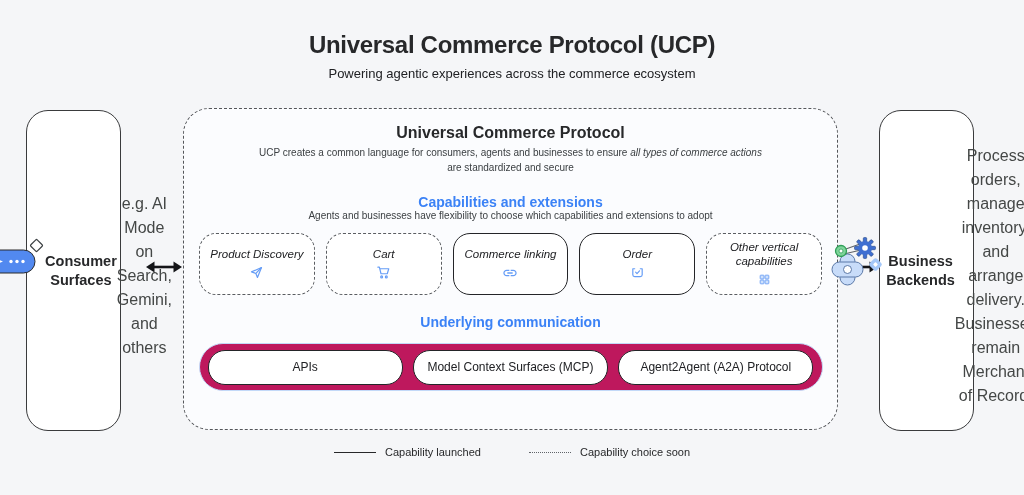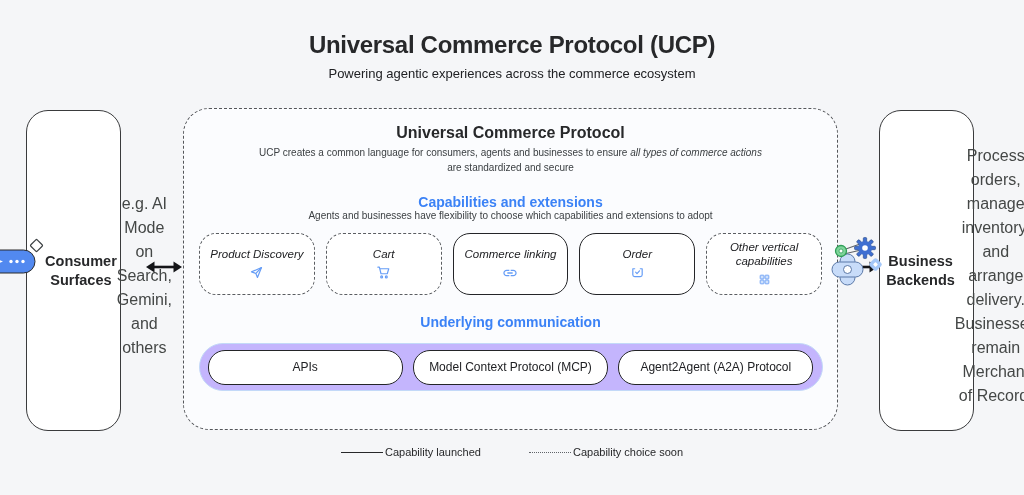--- a/index.html
+++ b/index.html
@@ -38,30 +38,30 @@
   
   .cap-row{display:flex;gap:11px;margin:12px 15px 0;font-style:italic;}
   .cap-box{background:#ffffff;border-radius:17px;height:62px;flex:1 1 0;min-width:0;
     display:flex;flex-direction:column;align-items:center;justify-content:center;
     gap:4px;padding:4px 5px;box-sizing:border-box;}
   .cap-box.launched{border:1.6px solid #242528;}
   .cap-box.coming-soon{border:1.6px dashed #5a5d61;}
   .cap-label{font-size:11.5px;font-weight:500;line-height:1.2;color:#202124;}
   .cap-icon{height:15px;display:flex;align-items:center;justify-content:center;}
   
-  .comm-bar{margin:13px auto 0;width:624px;height:48px;background:#c4b5fd;
+  .comm-bar{margin:13px auto 0;width:624px;height:48px;background:#be185d;
     border:1px solid #c3d9f8;border-radius:24px;box-sizing:border-box;
     display:flex;align-items:center;gap:10px;padding:0 8px;}
   .pill{background:#ffffff;border:1.6px solid #242528;border-radius:17px;height:33px;
     flex:1 1 0;display:flex;align-items:center;justify-content:center;
     font-size:12px;font-weight:500;color:#202124;}
   
   .legend{position:absolute;top:446px;left:0;right:0;display:flex;
     justify-content:center;align-items:center;gap:48px;font-size:11px;color:#27282a;}
-  .legend-item{display:flex;align-items:center;gap:2px;}
+  .legend-item{display:flex;align-items:center;gap:9px;}
   .line-solid{width:42px;height:0;border-top:1.6px solid #27282a;}
   .line-dotted{width:42px;height:0;border-top:1.8px dotted #5f6368;}
 </style>
 </head>
 <body>
 
 <div class="stage">
 
   <div class="title">Universal Commerce Protocol (UCP)</div>
   <div class="subtitle">Powering agentic experiences across the commerce ecosystem</div>
@@ -151,21 +151,21 @@
               <rect x="13" y="13" width="7" height="7" rx="1.2"></rect>
           </svg>
         </span>
       </div>
     </div>
 
     <div class="section-title">Underlying communication</div>
 
     <div class="comm-bar">
       <div class="pill">APIs</div>
-      <div class="pill">Model Context Protocol (MCP)</div>
+      <div class="pill">Model Context Surfaces (MCP)</div>
       <div class="pill">Agent2Agent (A2A) Protocol</div>
     </div>
   </div>
 
   <div class="arrow right">
     <svg width="38" height="20" viewBox="0 0 38 20">
       <path d="M7 10 H31" stroke="#141518" stroke-width="2.6"></path>
       <polygon points="1,10 9.5,4.4 9.5,15.6" fill="#141518"></polygon>
       <polygon points="37,10 28.5,4.4 28.5,15.6" fill="#141518"></polygon>
     </svg>

